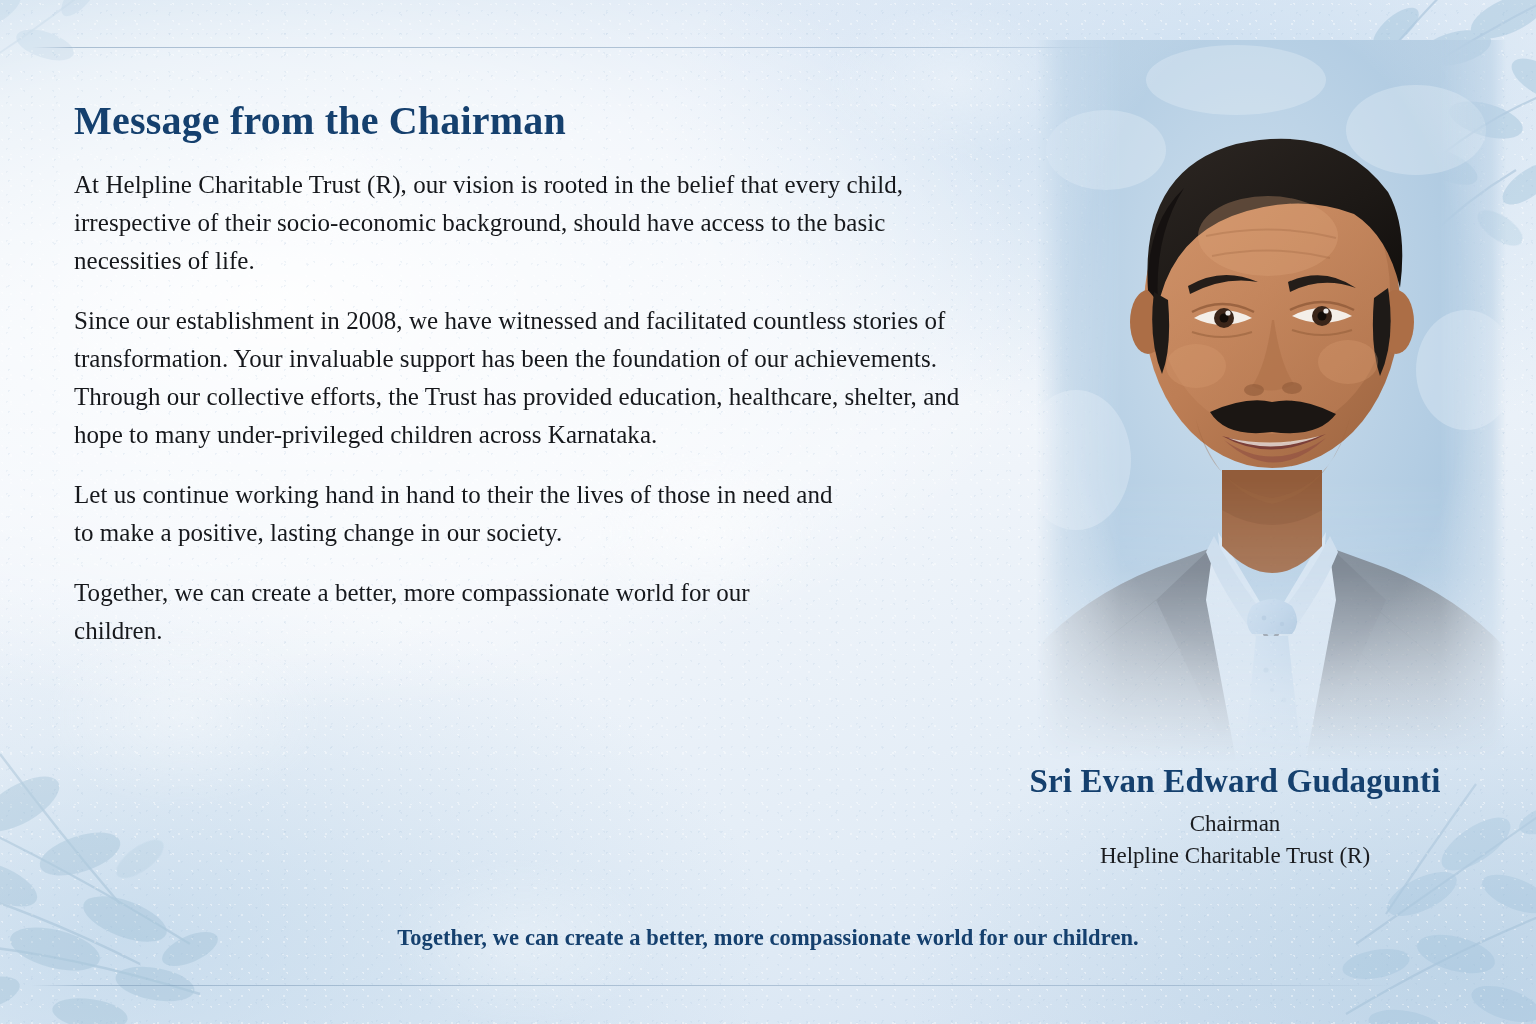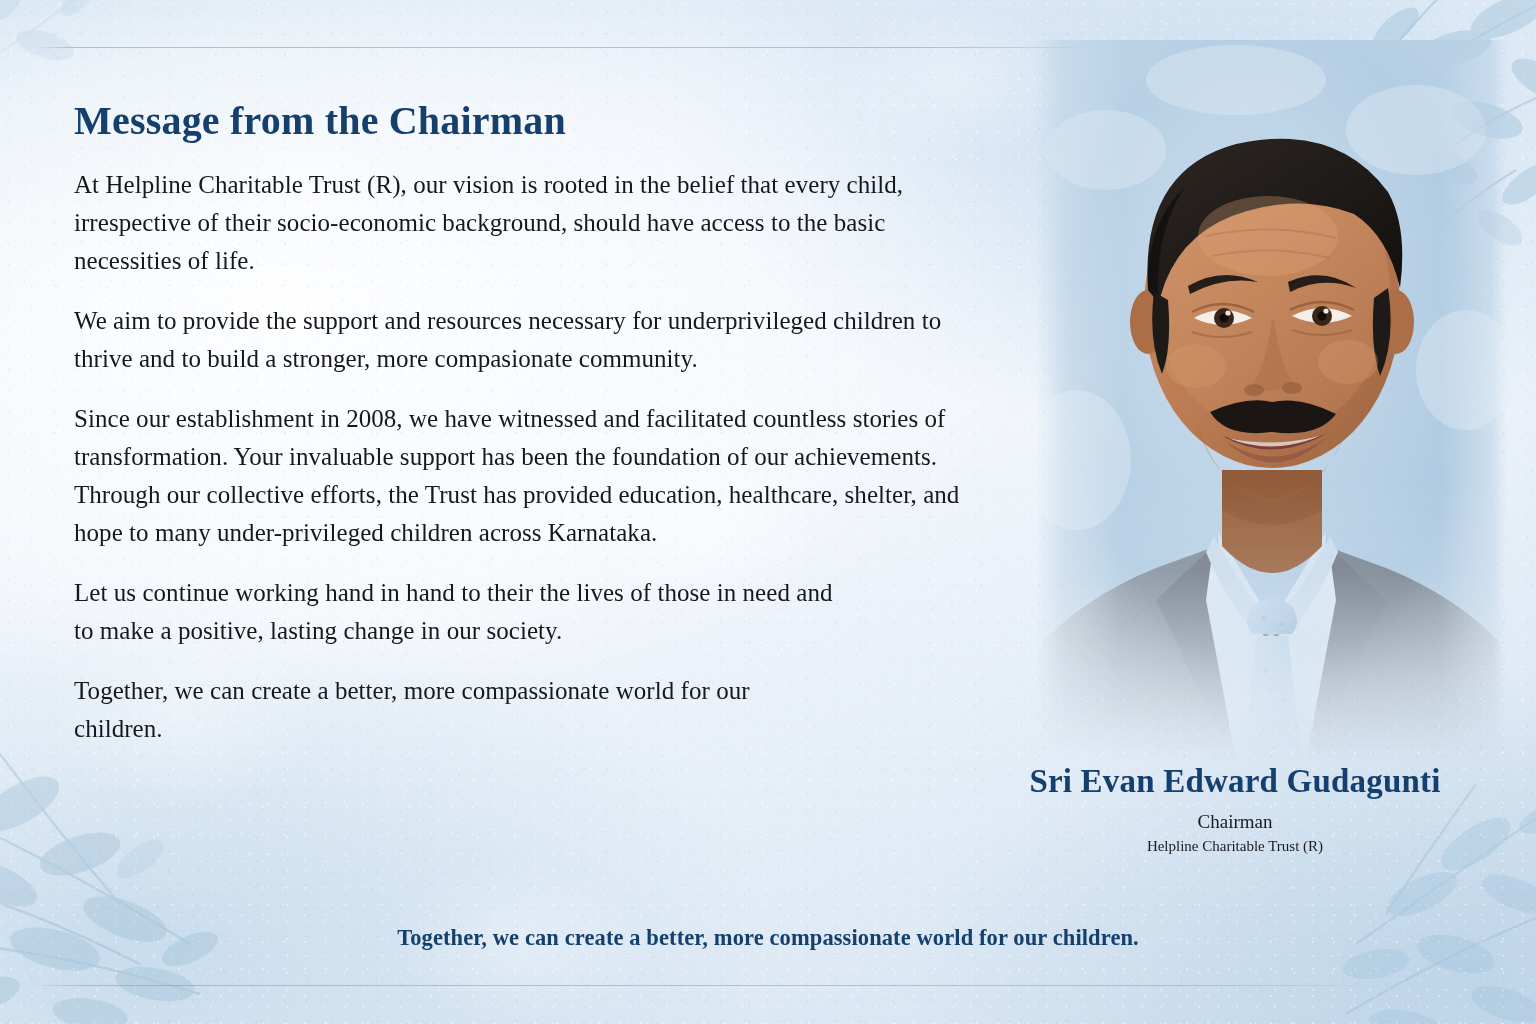--- a/index.html
+++ b/index.html
@@ -134,27 +134,27 @@
   }
   #signer-name {
     font-size: 33px;
     font-weight: bold;
     color: #15406e;
     line-height: 1.2;
     letter-spacing: 0.2px;
   }
   #signer-role {
     margin-top: 8px;
-    font-size: 19px;
+    font-size: 23px;
     color: #1a1c20;
     line-height: 1.25;
   }
   #signer-org {
     margin-top: 4px;
-    font-size: 15px;
+    font-size: 23px;
     color: #1a1c20;
     line-height: 1.25;
     text-align: center;
   }
 
   #footer-tagline {
     position: absolute;
     left: 0;
     right: 0;
     top: 925px;
@@ -391,21 +391,20 @@
       <path d="M176 216 Q236 204 294 218"></path>
     </g>
 
     <rect x="0" y="0" width="470" height="760" fill="url(#vign)"></rect>
   </svg>
 
   <h1 id="page-title">Message from the Chairman</h1>
 
   <div id="letter-body">
     <p class="mid">At Helpline Charitable Trust (R), our vision is rooted in the belief that every child, irrespective of their socio-economic background, should have access to the basic necessities of life.</p>
-    <p class="mid">We aim to provide the support and resources necessary for underprivileged children to thrive and to build a stronger, more compasionate community.</p>
     <p class="mid">Since our establishment in 2008, we have witnessed and facilitated countless stories of transformation. Your invaluable support has been the foundation of our achievements. Through our collective efforts, the Trust has provided education, healthcare, shelter, and hope to many under-privileged children across Karnataka.</p>
     <p class="narrow">Let us continue working hand in hand to their the lives of those in need and to make a positive, lasting change in our society.</p>
     <p class="narrow">Together, we can create a better, more compassionate world for our children.</p>
   </div>
 
   <div id="signature-block">
     <div id="signer-name">Sri Evan Edward Gudagunti</div>
     <div id="signer-role">Chairman</div>
     <div id="signer-org">Helpline Charitable Trust (R)</div>
   </div>

